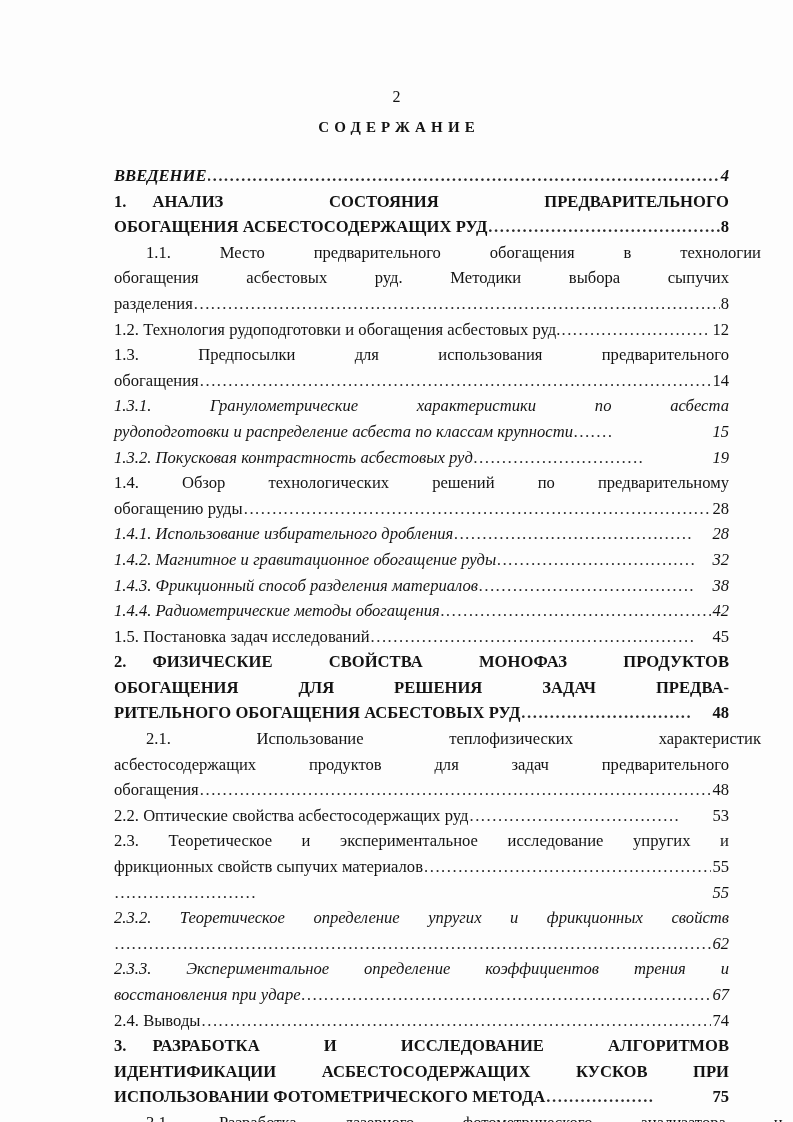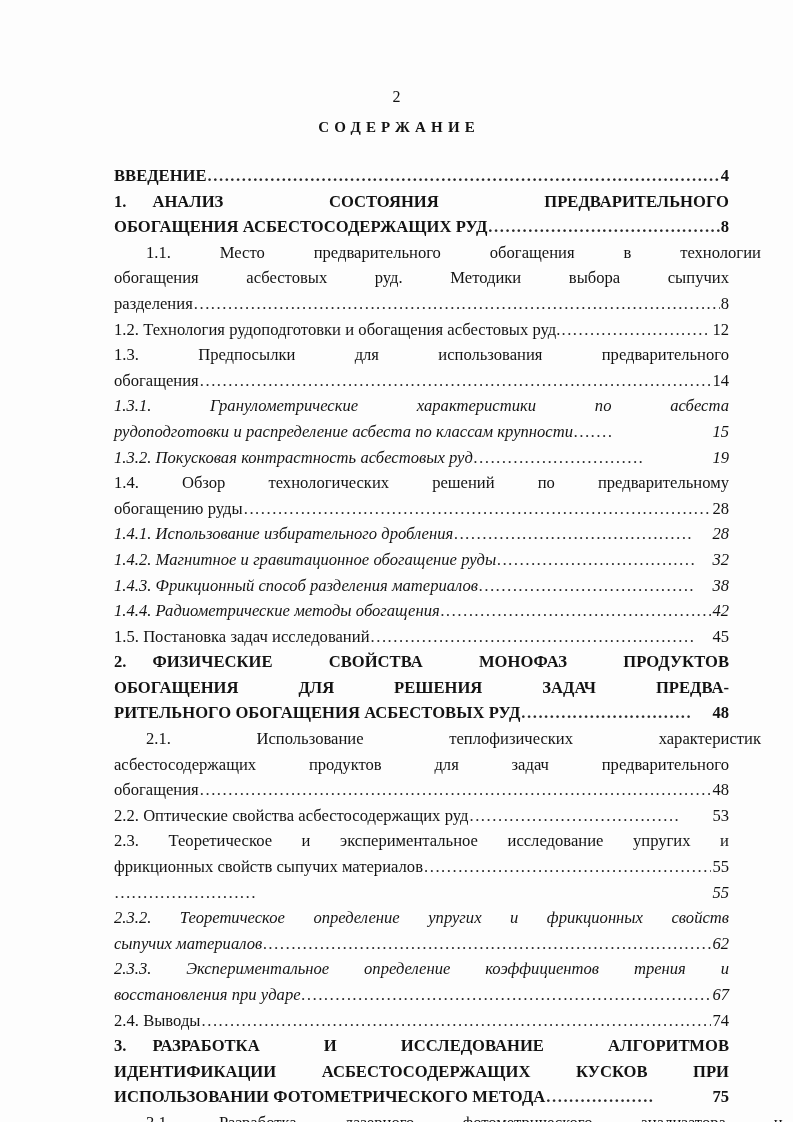--- a/index.html
+++ b/index.html
@@ -84,20 +84,21 @@
   .leaderline .pg {
     flex: 0 0 auto;
     white-space: pre;
     text-align: right;
   }
 
   
   .lvl-front {             
     font-weight: bold;
     margin-left: 0;
+    font-style: italic;
   }
   .lvl-chapter {           
     font-weight: bold;
     margin-left: 0;
   }
   .lvl-1 {                 
     margin-left: 0;
   }
   .lvl-2 {                 
     font-style: italic;
@@ -363,21 +364,20 @@
     <div class="entry lvl-2">
       <div class="leaderline">
         <span class="dots">.........................</span>
         <span class="pg">55</span>
       </div>
     </div>
 
     <div class="entry lvl-2">
       <div>2.3.2. Теоретическое определение упругих и фрикционных свойств</div>
       <div class="leaderline">
-        <span class="lbl">сыпучих материалов</span>
         <span class="dots">.........................................................................................................</span>
         <span class="pg">62</span>
       </div>
     </div>
 
     <div class="entry lvl-2">
       <div>2.3.3. Экспериментальное определение коэффициентов трения и</div>
       <div class="leaderline">
         <span class="lbl">восстановления при ударе</span>
         <span class="dots">...........................................................................................</span>

